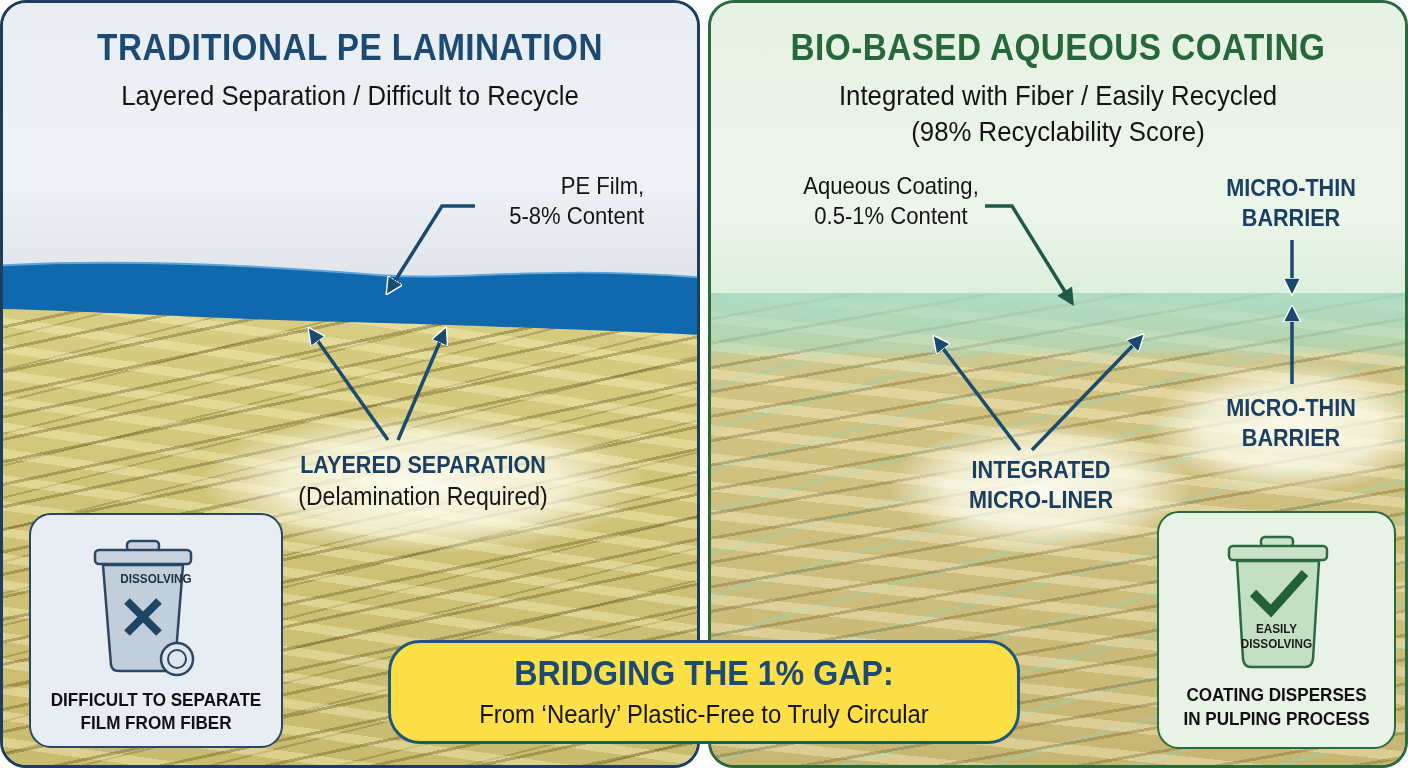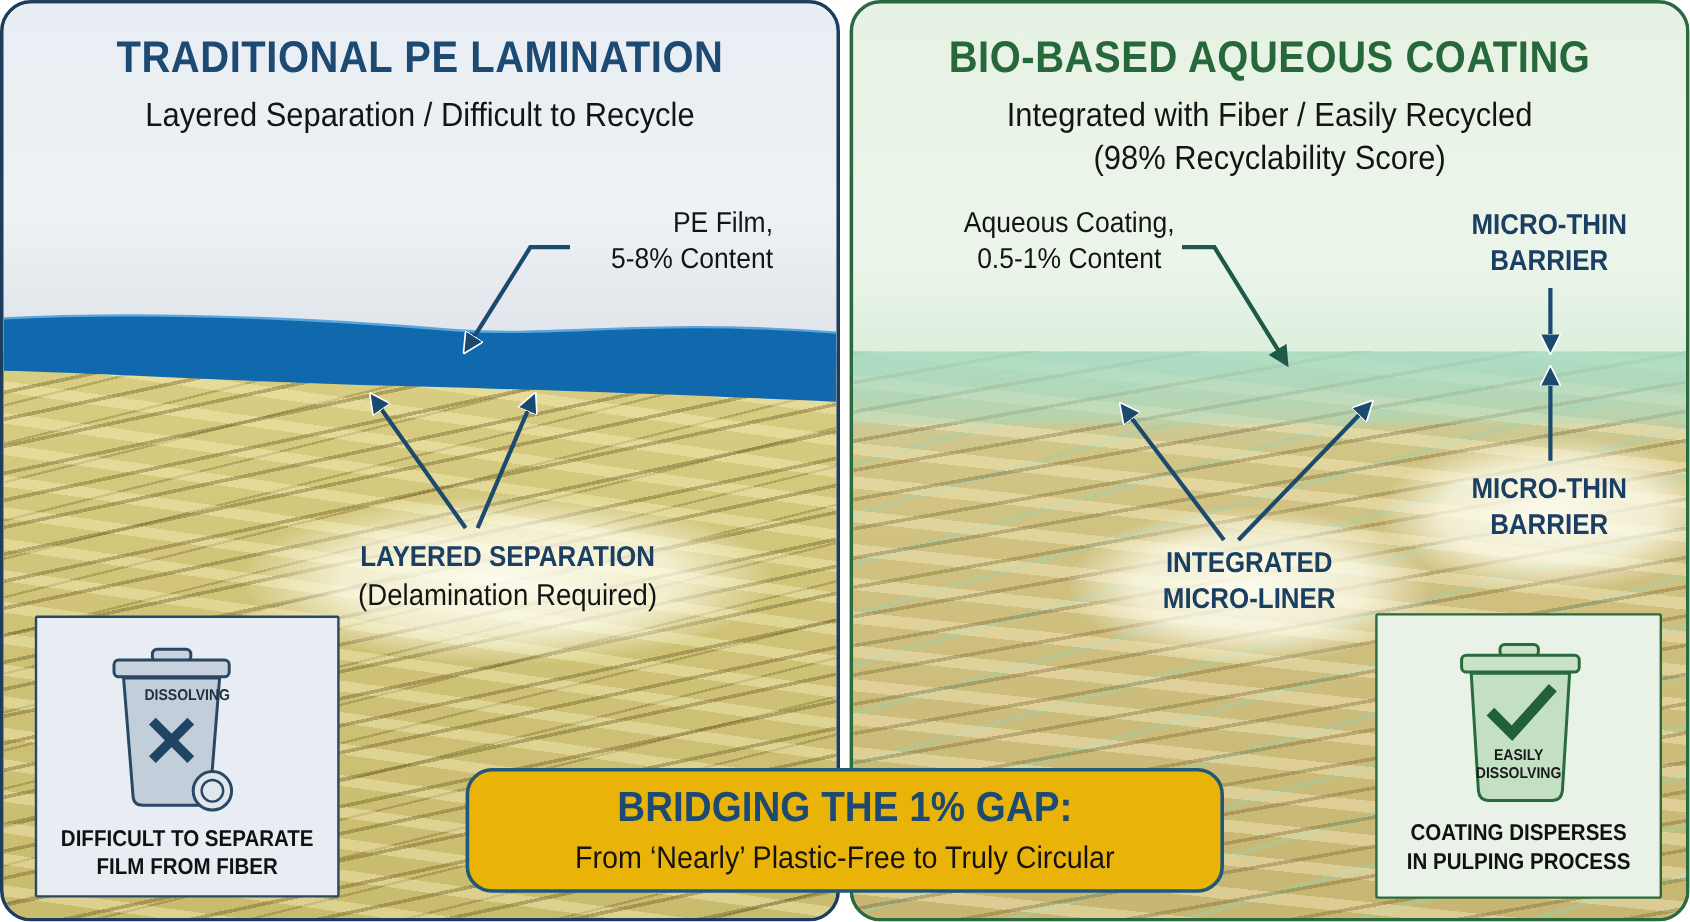--- a/index.html
+++ b/index.html
@@ -46,31 +46,31 @@
   .subtitle-right { top: 76px; }
 
   .callout { position: absolute; color: #141414; font-size: 24px; line-height: 30px; transform: scaleX(0.92); }
   .callout.right-align { text-align: right; }
   .strong-label { position: absolute; font-weight: 700; color: #1a3f62; text-align: center;
     font-size: 24px; line-height: 30px; transform: scaleX(0.9); }
 
   .glow { position: absolute; border-radius: 50%;
     background: radial-gradient(ellipse at center, rgba(255,255,245,0.92) 0%, rgba(255,255,240,0.7) 45%, rgba(255,255,240,0) 72%); }
 
-  .info-box { position: absolute; border-radius: 2px; }
+  .info-box { position: absolute; border-radius: 22px; }
   .info-box-left { left: 26px; top: 510px; width: 254px; height: 235px; background: #e7edf3; border: 2px solid #2a4763; }
   .info-box-right { left: 1143px; top: 508px; width: 239px; height: 238px; background: #e8f2e7; border: 2px solid #2a6a3c; }
   .box-text { position: absolute; left: 0; width: 100%; text-align: center; font-weight: 700;
     font-size: 19px; line-height: 23px; color: #111; transform: scaleX(0.9); }
 
   .bin { position: absolute; }
   .bin-label { position: absolute; width: 100%; text-align: center; font-weight: 700; font-size: 13px; line-height: 15px; transform: scaleX(0.9); }
 
   .banner { position: absolute; left: 388px; top: 640px; width: 632px; height: 104px;
-    background: #eab308; border: 3px solid #1f587a; border-radius: 22px; }
+    background: #fde047; border: 3px solid #1f587a; border-radius: 32px; }
   .banner-title { position: absolute; top: 10px; left: 0; width: 100%; text-align: center;
     font-weight: 700; font-size: 35px; color: #1d4a72; transform: scaleX(0.92); }
   .banner-sub { position: absolute; top: 56px; left: 0; width: 100%; text-align: center;
     font-size: 26px; color: #141414; transform: scaleX(0.92); }
 
   svg.overlay { position: absolute; left: 0; top: 0; pointer-events: none; }
 </style>
 </head>
 <body>
 
@@ -133,21 +133,21 @@
     <div>MICRO-THIN</div>
     <div>BARRIER</div>
   </div>
 
   <div class="glow" style="left:180px; top:420px; width:300px; height:130px;"></div>
   <div class="strong-label" style="left:210px; top:452px; width:240px;">
     <div>INTEGRATED</div>
     <div>MICRO-LINER</div>
   </div>
 
-  <div class="info-box info-box-right" style="left:435px;">
+  <div class="info-box info-box-right" style="left:446px;">
     <svg class="bin" style="left:64px; top:20px;" width="110" height="140" viewBox="0 0 110 140">
       <rect x="38" y="4" width="32" height="10" rx="4" fill="#c9e2c9" stroke="#2a6a3c" stroke-width="2.5"></rect>
       <rect x="6" y="13" width="98" height="14" rx="4" fill="#c9e2c9" stroke="#2a6a3c" stroke-width="2.5"></rect>
       <path d="M14,28 L96,28 L90,126 Q89,134 82,134 L28,134 Q21,134 20,126 Z" fill="#c4e0c4" stroke="#2a6a3c" stroke-width="2.5"></path>
       <path d="M30,60 L48,78 L82,40" stroke="#22603a" stroke-width="9" fill="none" stroke-linejoin="miter"></path>
     </svg>
     <div class="bin-label" style="left:0; top:108px; color:#1a1a1a;">
       <div>EASILY</div>
       <div>DISSOLVING</div>
     </div>

